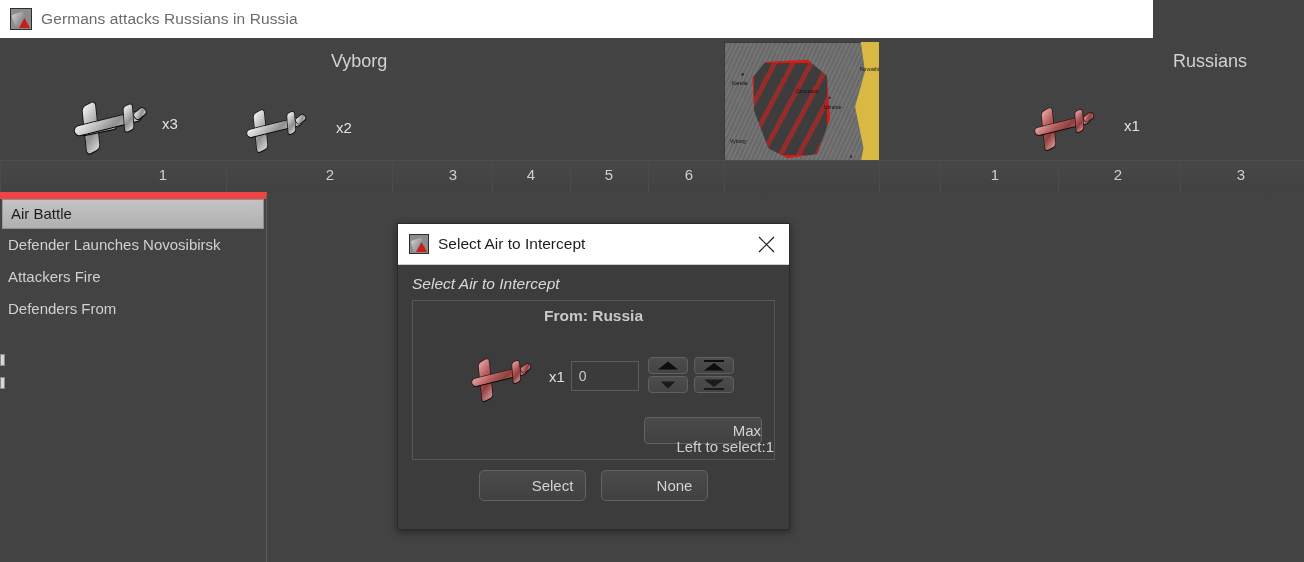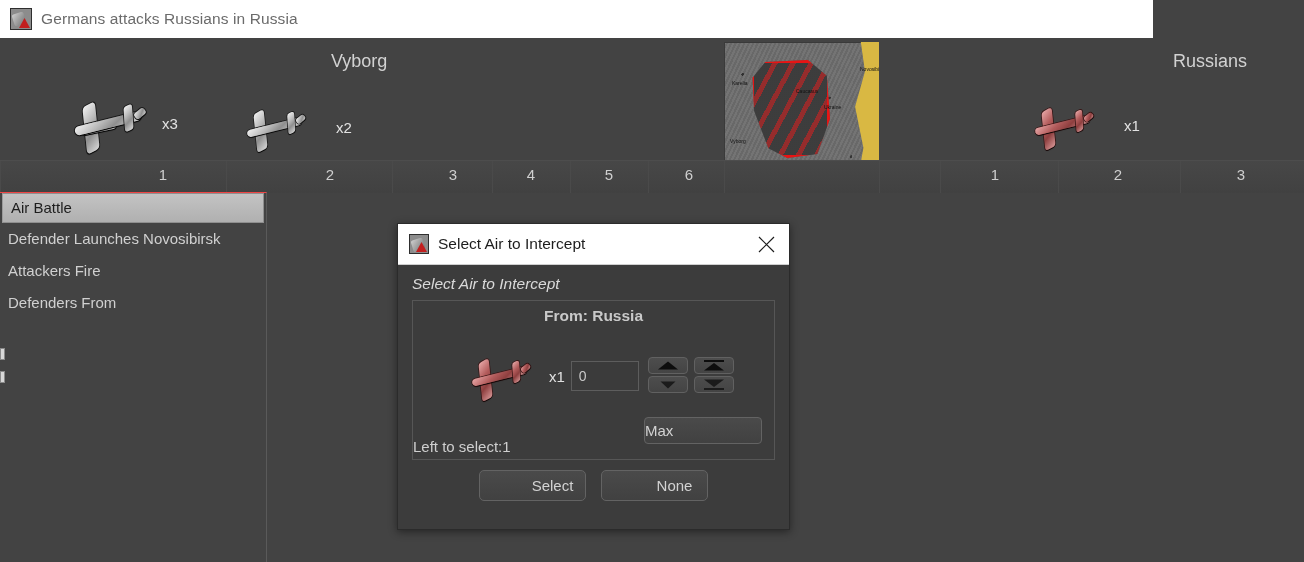--- a/index.html
+++ b/index.html
@@ -127,21 +127,21 @@
   .map-name {
     position: absolute; font-size: 5px; color: #111; white-space: nowrap;
     font-family: "Liberation Sans", sans-serif;
   }
 
   
   .steps-panel {
     position: absolute; left: 0; top: 192px; width: 267px; height: 370px;
     background: #434343;
     border-right: 1px solid #5a5a5a;
-    border-top: 1px solid #ef4444;
+    border-top: 7px solid #ef4444;
     box-sizing: border-box;
   }
   .step-item {
     height: 32px; line-height: 32px; padding-left: 8px;
     font-size: 15px; color: #d0d0d0; box-sizing: border-box;
   }
   .step-item.selected {
     background: linear-gradient(180deg,#c3c3c3 0%,#b0b0b0 100%);
     color: #1d1d1d;
     border: 1px solid #8f8f8f;
@@ -210,24 +210,24 @@
     display: flex; align-items: center; justify-content: center;
     margin-bottom: 2px;
   }
   .spin-btn svg { display: block; }
   .max-btn {
     position: absolute; right: 12px; top: 116px;
     width: 118px; height: 27px; box-sizing: border-box;
     background: linear-gradient(180deg,#4a4a4a 0%,#414141 100%);
     border: 1px solid #636363; border-radius: 4px;
     color: #d2d2d2; font-size: 15px;
-    display: flex; align-items: center; justify-content: flex-start; margin-left: 40px;
+    display: flex; align-items: center; justify-content: flex-end; margin-left: 40px;
   }
   .left-to-select {
-    position: absolute; left: 0; right: 0; bottom: 4px; text-align: left;
+    position: absolute; left: 0; right: 0; bottom: 4px; text-align: right;
     font-size: 15px; color: #cfcfcf;
   }
   .dlg-footer {
     display: flex; justify-content: center; gap: 15px; margin-top: 10px;
   }
   .dlg-btn {
     width: 107px; height: 31px; box-sizing: border-box;
     background: linear-gradient(180deg,#4a4a4a 0%,#414141 100%);
     border: 1px solid #636363; border-radius: 5px;
     color: #d2d2d2; font-size: 15px;

